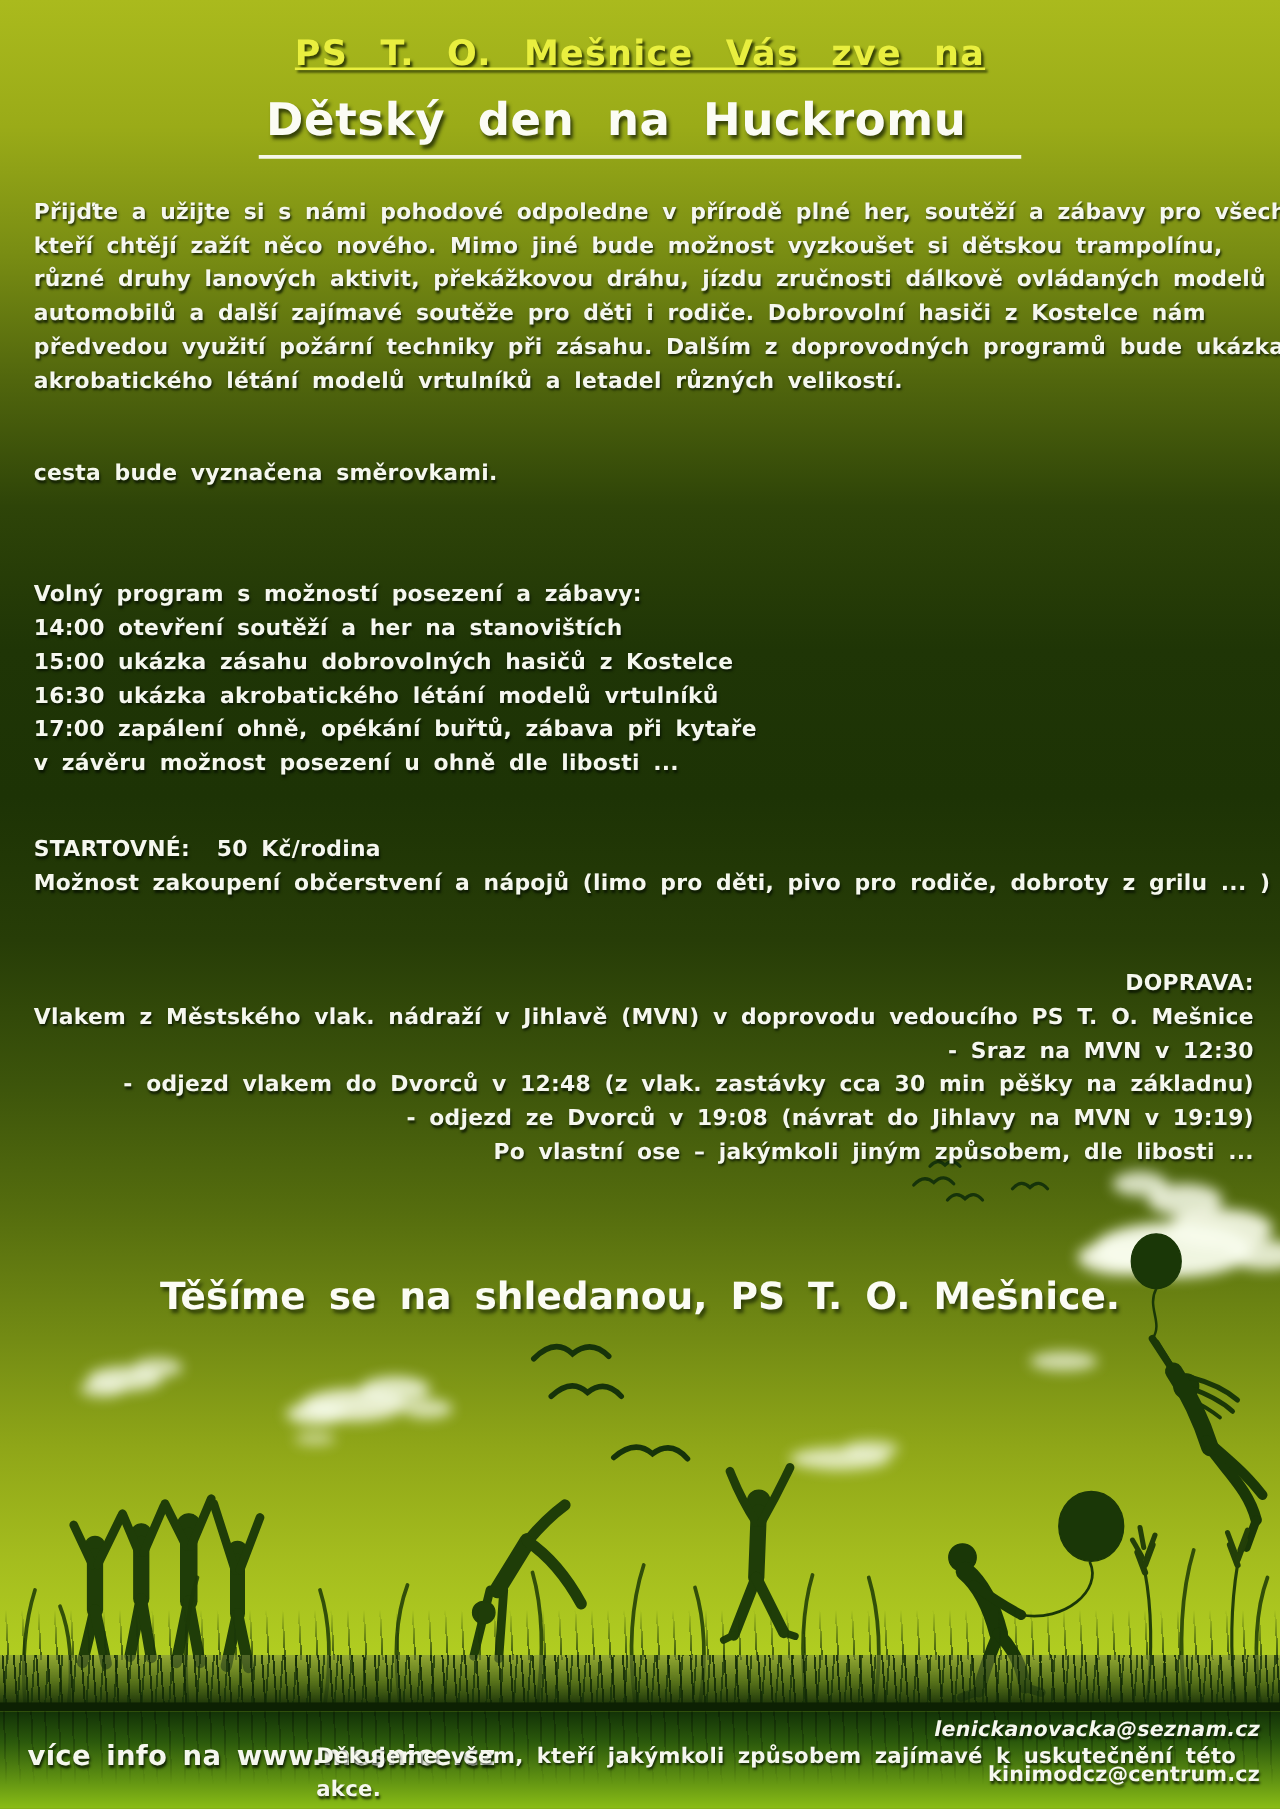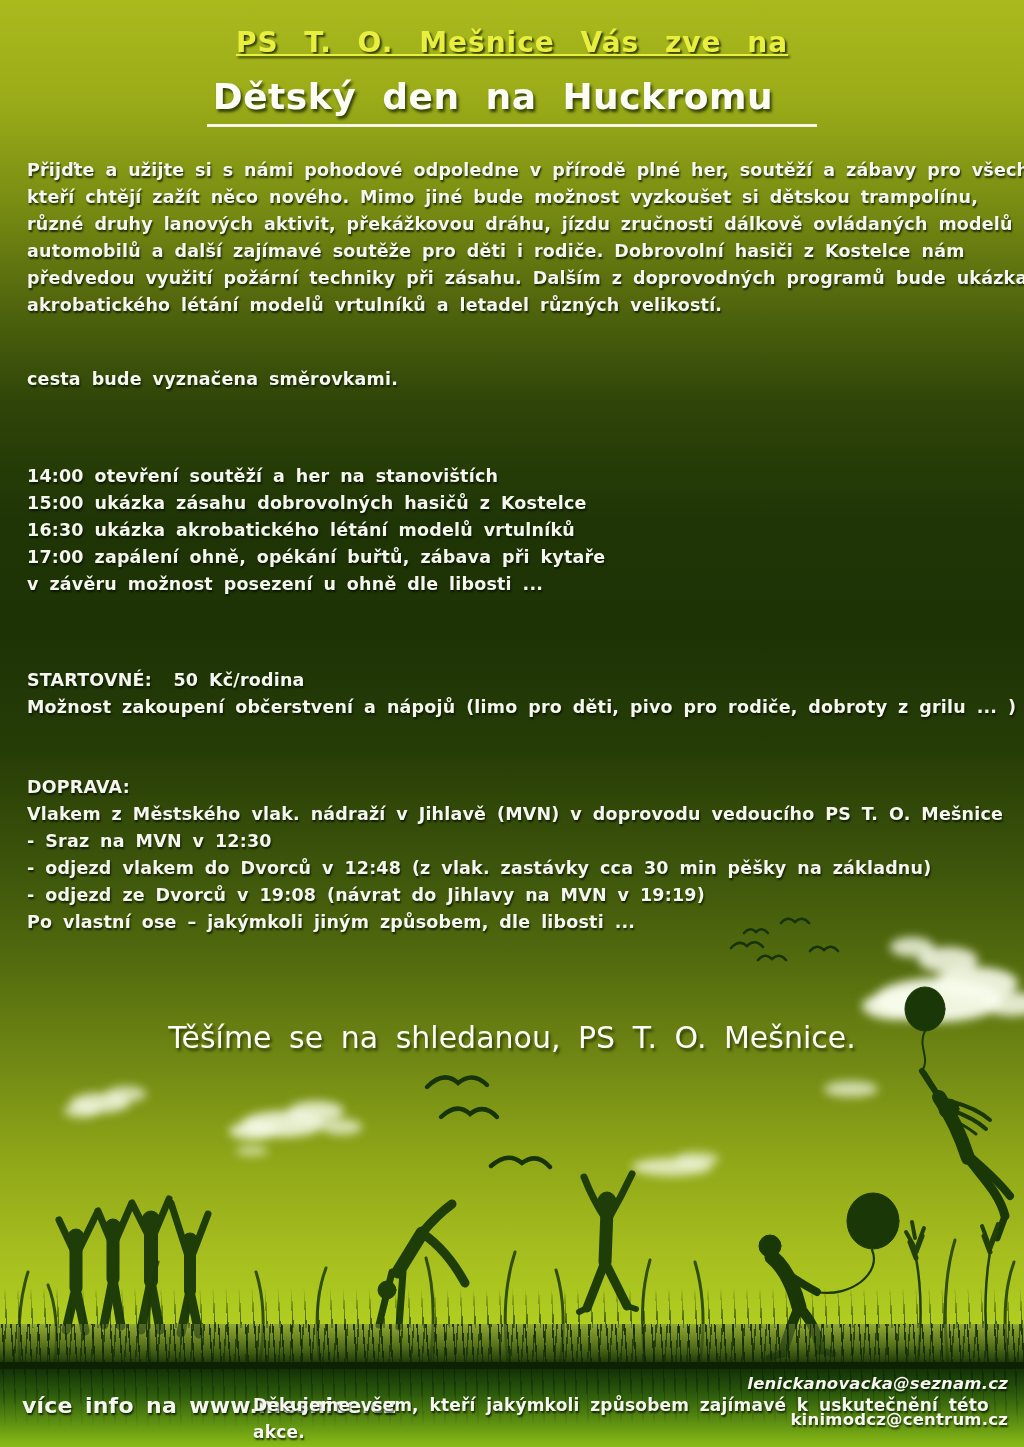--- a/index.html
+++ b/index.html
@@ -19,23 +19,23 @@
        color:#e9ef3f;font-weight:bold;font-size:28px;word-spacing:15px;letter-spacing:1px;
        text-shadow:2px 2px 2px rgba(25,35,0,.8);z-index:6;text-decoration:underline;}
   .title-main-wrap{position:absolute;top:76px;left:0;width:100%;text-align:center;z-index:6;}
   .title-main{display:inline-block;color:#fbfcf4;font-weight:bold;font-size:36px;
        word-spacing:13px;letter-spacing:.5px;text-shadow:2px 3px 3px rgba(10,20,0,.7);
        border-bottom:3px solid rgba(252,252,244,.95);padding:0 44px 7px 6px;}
   .intro{top:157px;left:27px;}
   .date-info{top:366px;left:27px;}
   .program{top:463px;left:27px;}
   .fee{top:667px;left:27px;}
-  .transport{top:774px;left:27px;}
+  .transport{top:774px;left:27px;text-align:right;}
   .closing{position:absolute;top:1020px;left:0;width:100%;text-align:center;
-       color:#fbfcf4;font-weight:normal;font-size:30px;word-spacing:8px;
+       color:#fbfcf4;font-weight:bold;font-size:30px;word-spacing:8px;
        text-shadow:2px 3px 3px rgba(10,20,0,.6);z-index:6;}
   .footer-left{top:1392px;left:22px;font-size:22px;}
   .footer-center{top:1392px;left:253px;font-size:17px;}
   .footer-email-top{top:1370px;right:16px;left:auto;font-size:16.5px;text-align:right;font-style:italic;}
   .footer-email-bottom{top:1406px;right:16px;left:auto;font-size:16.5px;text-align:right;}
 
   .scene{position:absolute;top:0;left:0;z-index:2;}
 
   .grass-tall{position:absolute;left:0;top:1286px;width:1024px;height:42px;z-index:3;
     background:repeating-linear-gradient(87deg,rgba(25,52,9,0) 0 6px,rgba(25,52,9,.7) 6px 7.5px,rgba(25,52,9,0) 7.5px 13px);
@@ -221,20 +221,21 @@
     <div class="tl">automobilů a další zajímavé soutěže pro děti i rodiče. Dobrovolní hasiči z Kostelce nám</div>
     <div class="tl">předvedou využití požární techniky při zásahu. Dalším z doprovodných programů bude ukázka</div>
     <div class="tl">akrobatického létání modelů vrtulníků a letadel různých velikostí.</div>
   </div>
 
   <div class="txt date-info">
     <div class="tl">cesta bude vyznačena směrovkami.</div>
   </div>
 
   <div class="txt program">
+    <div class="tl">Volný program s možností posezení a zábavy:</div>
     <div class="tl">14:00 otevření soutěží a her na stanovištích</div>
     <div class="tl">15:00 ukázka zásahu dobrovolných hasičů z Kostelce</div>
     <div class="tl">16:30 ukázka akrobatického létání modelů vrtulníků</div>
     <div class="tl">17:00 zapálení ohně, opékání buřtů, zábava při kytaře</div>
     <div class="tl">v závěru možnost posezení u ohně dle libosti ...</div>
   </div>
 
   <div class="txt fee">
     <div class="tl">STARTOVNÉ:&nbsp;&nbsp;50 Kč/rodina</div>
     <div class="tl">Možnost zakoupení občerstvení a nápojů (limo pro děti, pivo pro rodiče, dobroty z grilu ... )</div>

